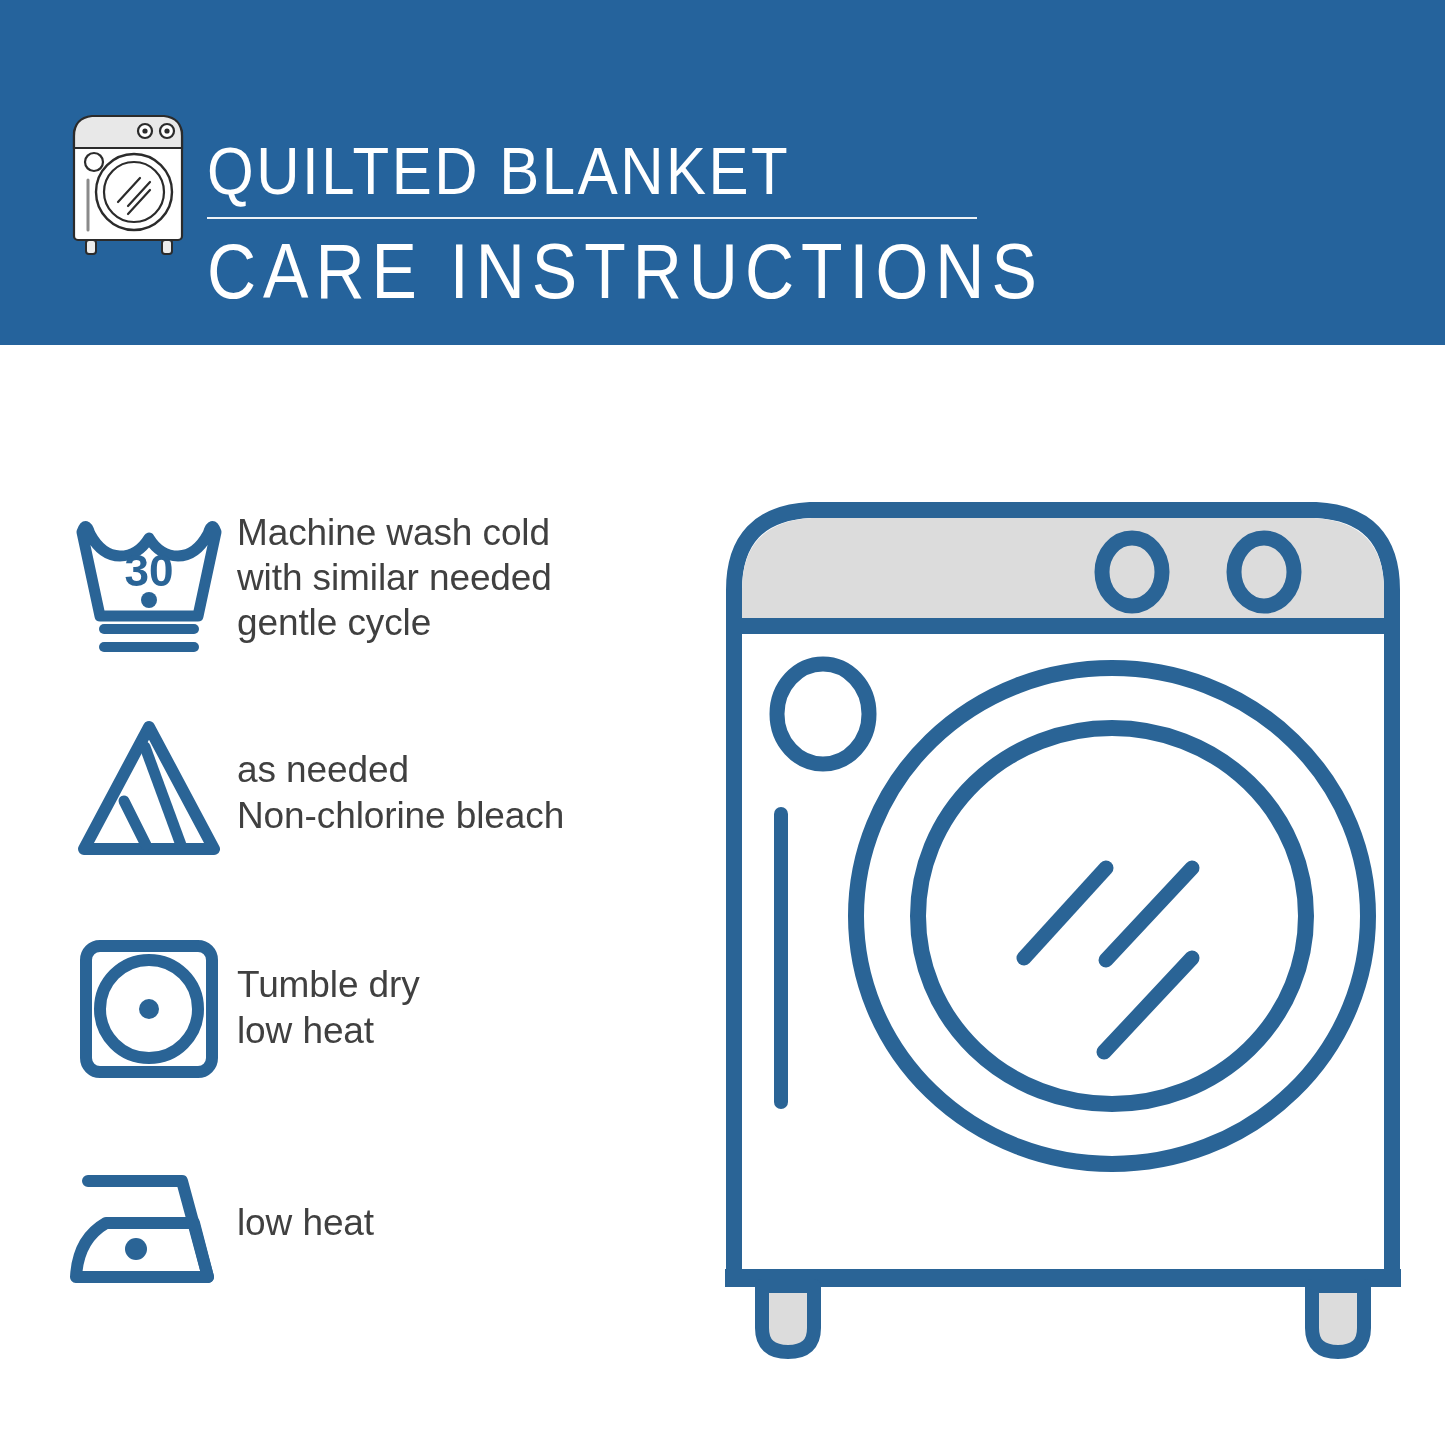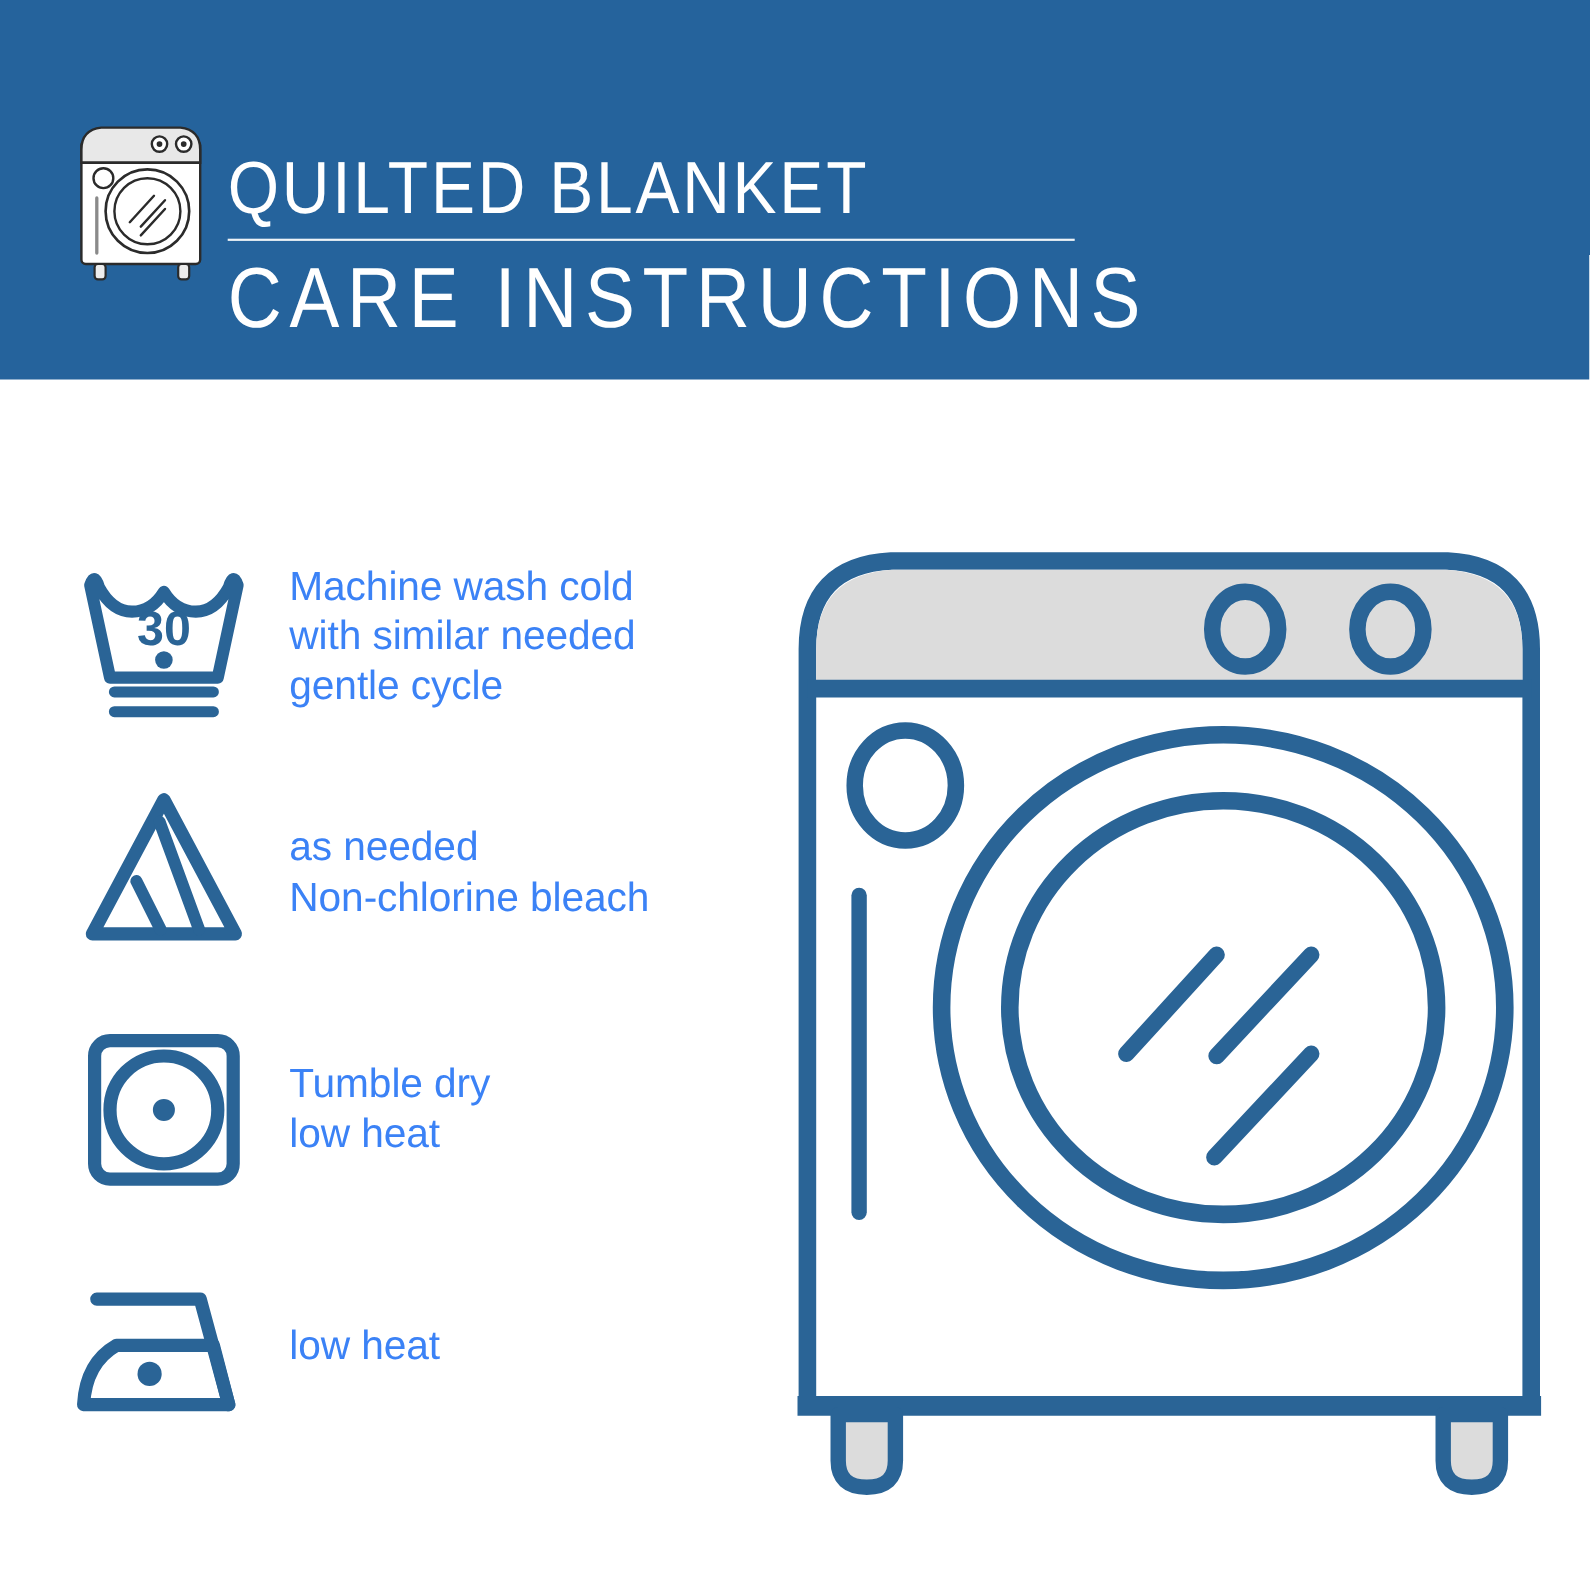--- a/index.html
+++ b/index.html
@@ -102,25 +102,24 @@
     width: 175px;
     min-width: 175px;
     height: 175px;
     margin-left: 62px;
     display: flex;
     align-items: center;
     justify-content: center;
   }
 
   .care-text {
-    margin-left: 26px;
     font-family: "Liberation Sans", sans-serif;
     font-size: 37px;
     font-weight: 400;
-    color: #3b82f6;
+    color: #404040;
     line-height: 1.22;
     letter-spacing: -0.1px;
   }
 
   .care-text .line {
     display: block;
     white-space: nowrap;
   }
 
   

